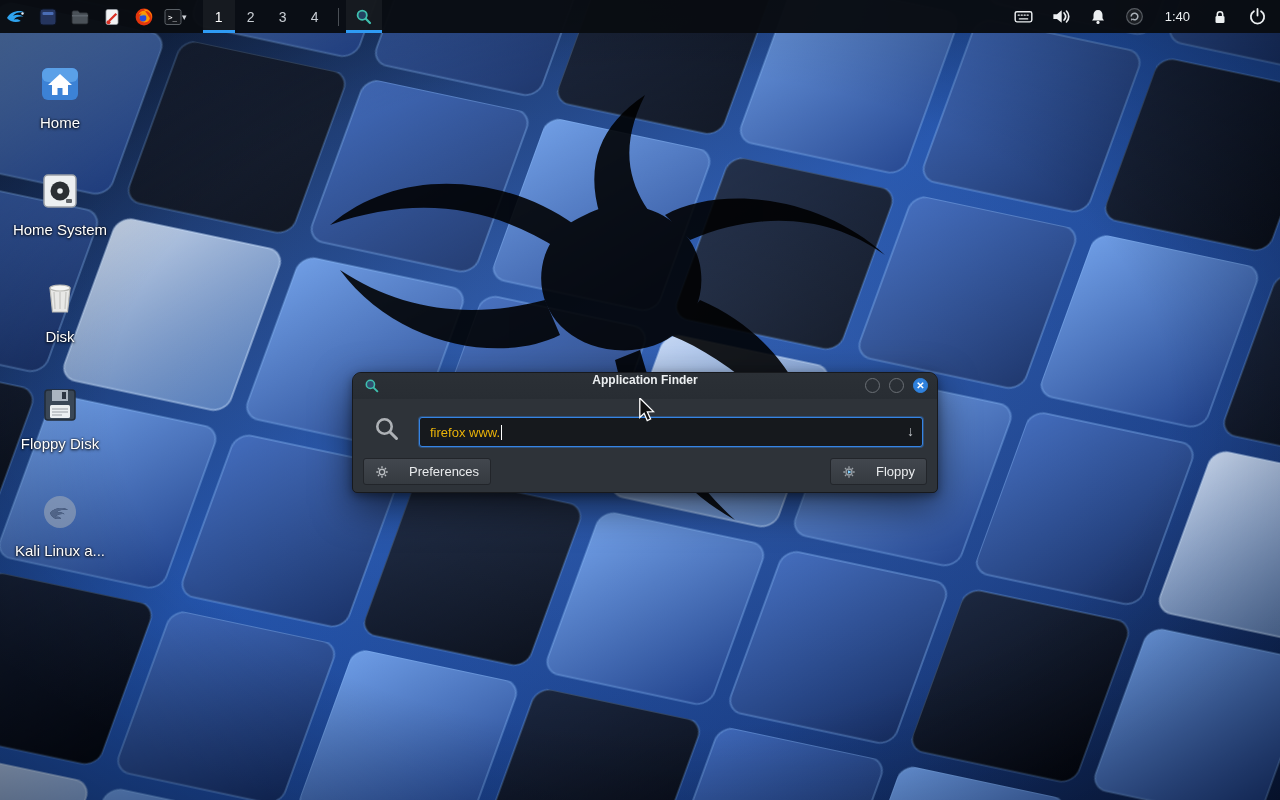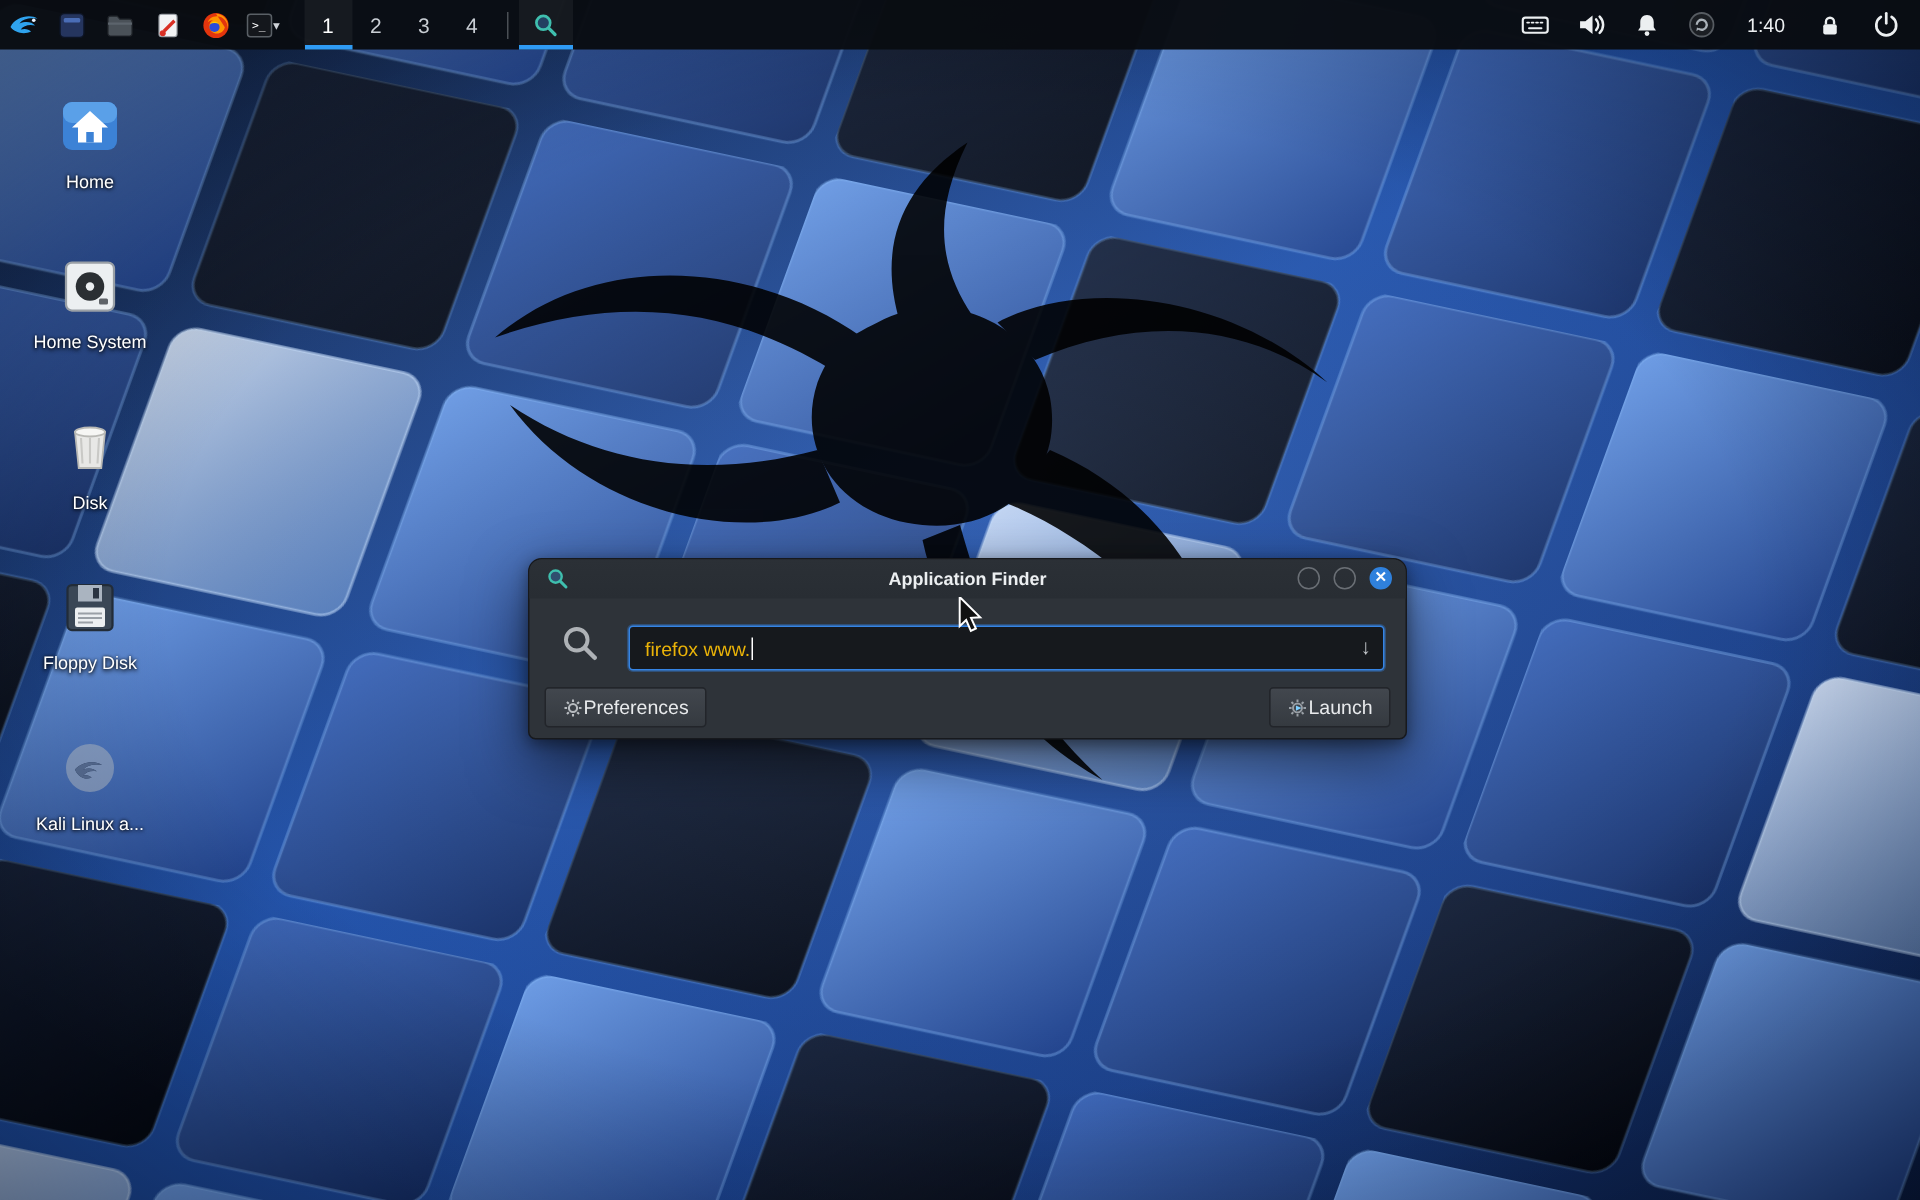--- a/index.html
+++ b/index.html
@@ -24,51 +24,51 @@
           background:rgba(255,255,255,0.05); box-shadow:inset 0 -3px 0 #2f9bf4; cursor:pointer; }
   .tray { margin-left:auto; display:flex; align-items:center; gap:15px; padding-right:12px; height:33px; }
   .tray .pbtn { width:22px; }
   .clock { font-size:13px; color:#eceff1; padding:0 4px; cursor:pointer; }
 
   
   .desktop-icons { position:absolute; left:8px; top:50px; width:104px; z-index:5; }
   .dicon { width:104px; height:107px; display:flex; flex-direction:column; align-items:center;
            padding-top:10px; cursor:pointer; border-radius:4px; }
   .dicon .ic { width:48px; height:48px; display:flex; align-items:center; justify-content:center; }
-  .dicon .lbl { margin-top:6px; font-size:12px; color:#ffffff;
+  .dicon .lbl { margin-top:6px; font-size:15px; color:#ffffff;
                 text-shadow:0 1px 3px rgba(0,0,0,0.95), 0 0 2px rgba(0,0,0,0.8);
                 white-space:nowrap; }
 
   
   .dialog { position:absolute; left:352px; top:372px; width:586px; height:121px; z-index:40;
             background:#2e3339; border:1px solid #17191d; border-radius:9px 9px 5px 5px;
             box-shadow:0 14px 38px rgba(0,0,0,0.55), 0 3px 10px rgba(0,0,0,0.4); }
   .titlebar { position:relative; height:26px; border-radius:8px 8px 0 0;
               background:linear-gradient(#2b3036,#282d33);
-              display:flex; align-items:center; }
+              display:flex; align-items:flex-start; }
   .titlebar .appicon { position:absolute; left:11px; top:5px; }
   .title { width:100%; text-align:center; font-size:12px; font-weight:bold; color:#eceff1; }
   .winbtns { position:absolute; right:9px; top:5px; display:flex; gap:9px; align-items:center; }
   .winbtn { width:15px; height:15px; border-radius:50%; border:1px solid #6a6f75;
             background:transparent; cursor:pointer; }
   .winbtn.close { background:#2f81dd; border-color:#2f81dd; color:#fff; font-size:10px;
                   line-height:13px; text-align:center; font-weight:bold; }
   .search-row { position:absolute; left:0; top:26px; width:100%; height:60px; }
   .big-mag { position:absolute; left:20px; top:16px; }
   .search-input { position:absolute; left:66px; top:18px; width:504px; height:30px;
                   background:#16191d; border:1px solid #3584e4; border-radius:3px;
                   box-shadow:0 0 0 1px rgba(53,132,228,0.35);
                   display:flex; align-items:center; padding:0 26px 0 10px; cursor:text; }
   .search-text { font-size:13px; color:#eab308; }
   .caret { display:inline-block; width:1px; height:15px; background:#ffffff; margin-left:1px;
            animation:blink 1.1s step-end infinite; }
   @keyframes blink { 50% { opacity:0; } }
   .dd-arrow { position:absolute; right:8px; top:5px; font-size:14px; color:#c3c7cb; cursor:pointer; }
   .btn-row { position:absolute; left:0; bottom:6px; width:100%; height:28px; }
-  .btn { position:absolute; height:27px; display:flex; align-items:center; gap:0;
+  .btn { position:absolute; height:27px; display:flex; align-items:center; gap:20px;
          padding:0 11px; font-size:13px; color:#e8eaec;
          background:linear-gradient(#42474e,#353a40); border:1px solid #22252a;
          border-radius:3px; cursor:pointer; }
   .btn.pref { left:10px; }
   .btn.launch { right:10px; }
 
   
   .cursor { position:absolute; left:637px; top:398px; z-index:90; pointer-events:none; }
 </style>
 </head>
@@ -355,21 +355,21 @@
       <span>Preferences</span>
     </div>
     <div class="btn launch">
       <svg width="14" height="14" viewBox="0 0 16 16">
         <g stroke="#9aa0a6" stroke-width="1.5" fill="none">
           <circle cx="8" cy="8" r="3.4"></circle>
           <path d="M8 1.5v2M8 12.5v2M1.5 8h2M12.5 8h2M3.4 3.4l1.4 1.4M11.2 11.2l1.4 1.4M12.6 3.4l-1.4 1.4M4.8 11.2l-1.4 1.4"></path>
         </g>
         <polygon points="6.8,6 11,8 6.8,10" fill="#7fd0ff"></polygon>
       </svg>
-      <span>Launch</span>
+      <span>Floppy</span>
     </div>
   </div>
 </div>
 
 <div class="cursor">
   <svg width="20" height="24" viewBox="0 0 14 20">
     <polygon points="1,0 1,16.2 4.6,12.8 7.2,18.8 10,17.5 7.3,11.6 12.4,11.3" fill="#111111" stroke="#ffffff" stroke-width="1.1"></polygon>
   </svg>
 </div>
 

